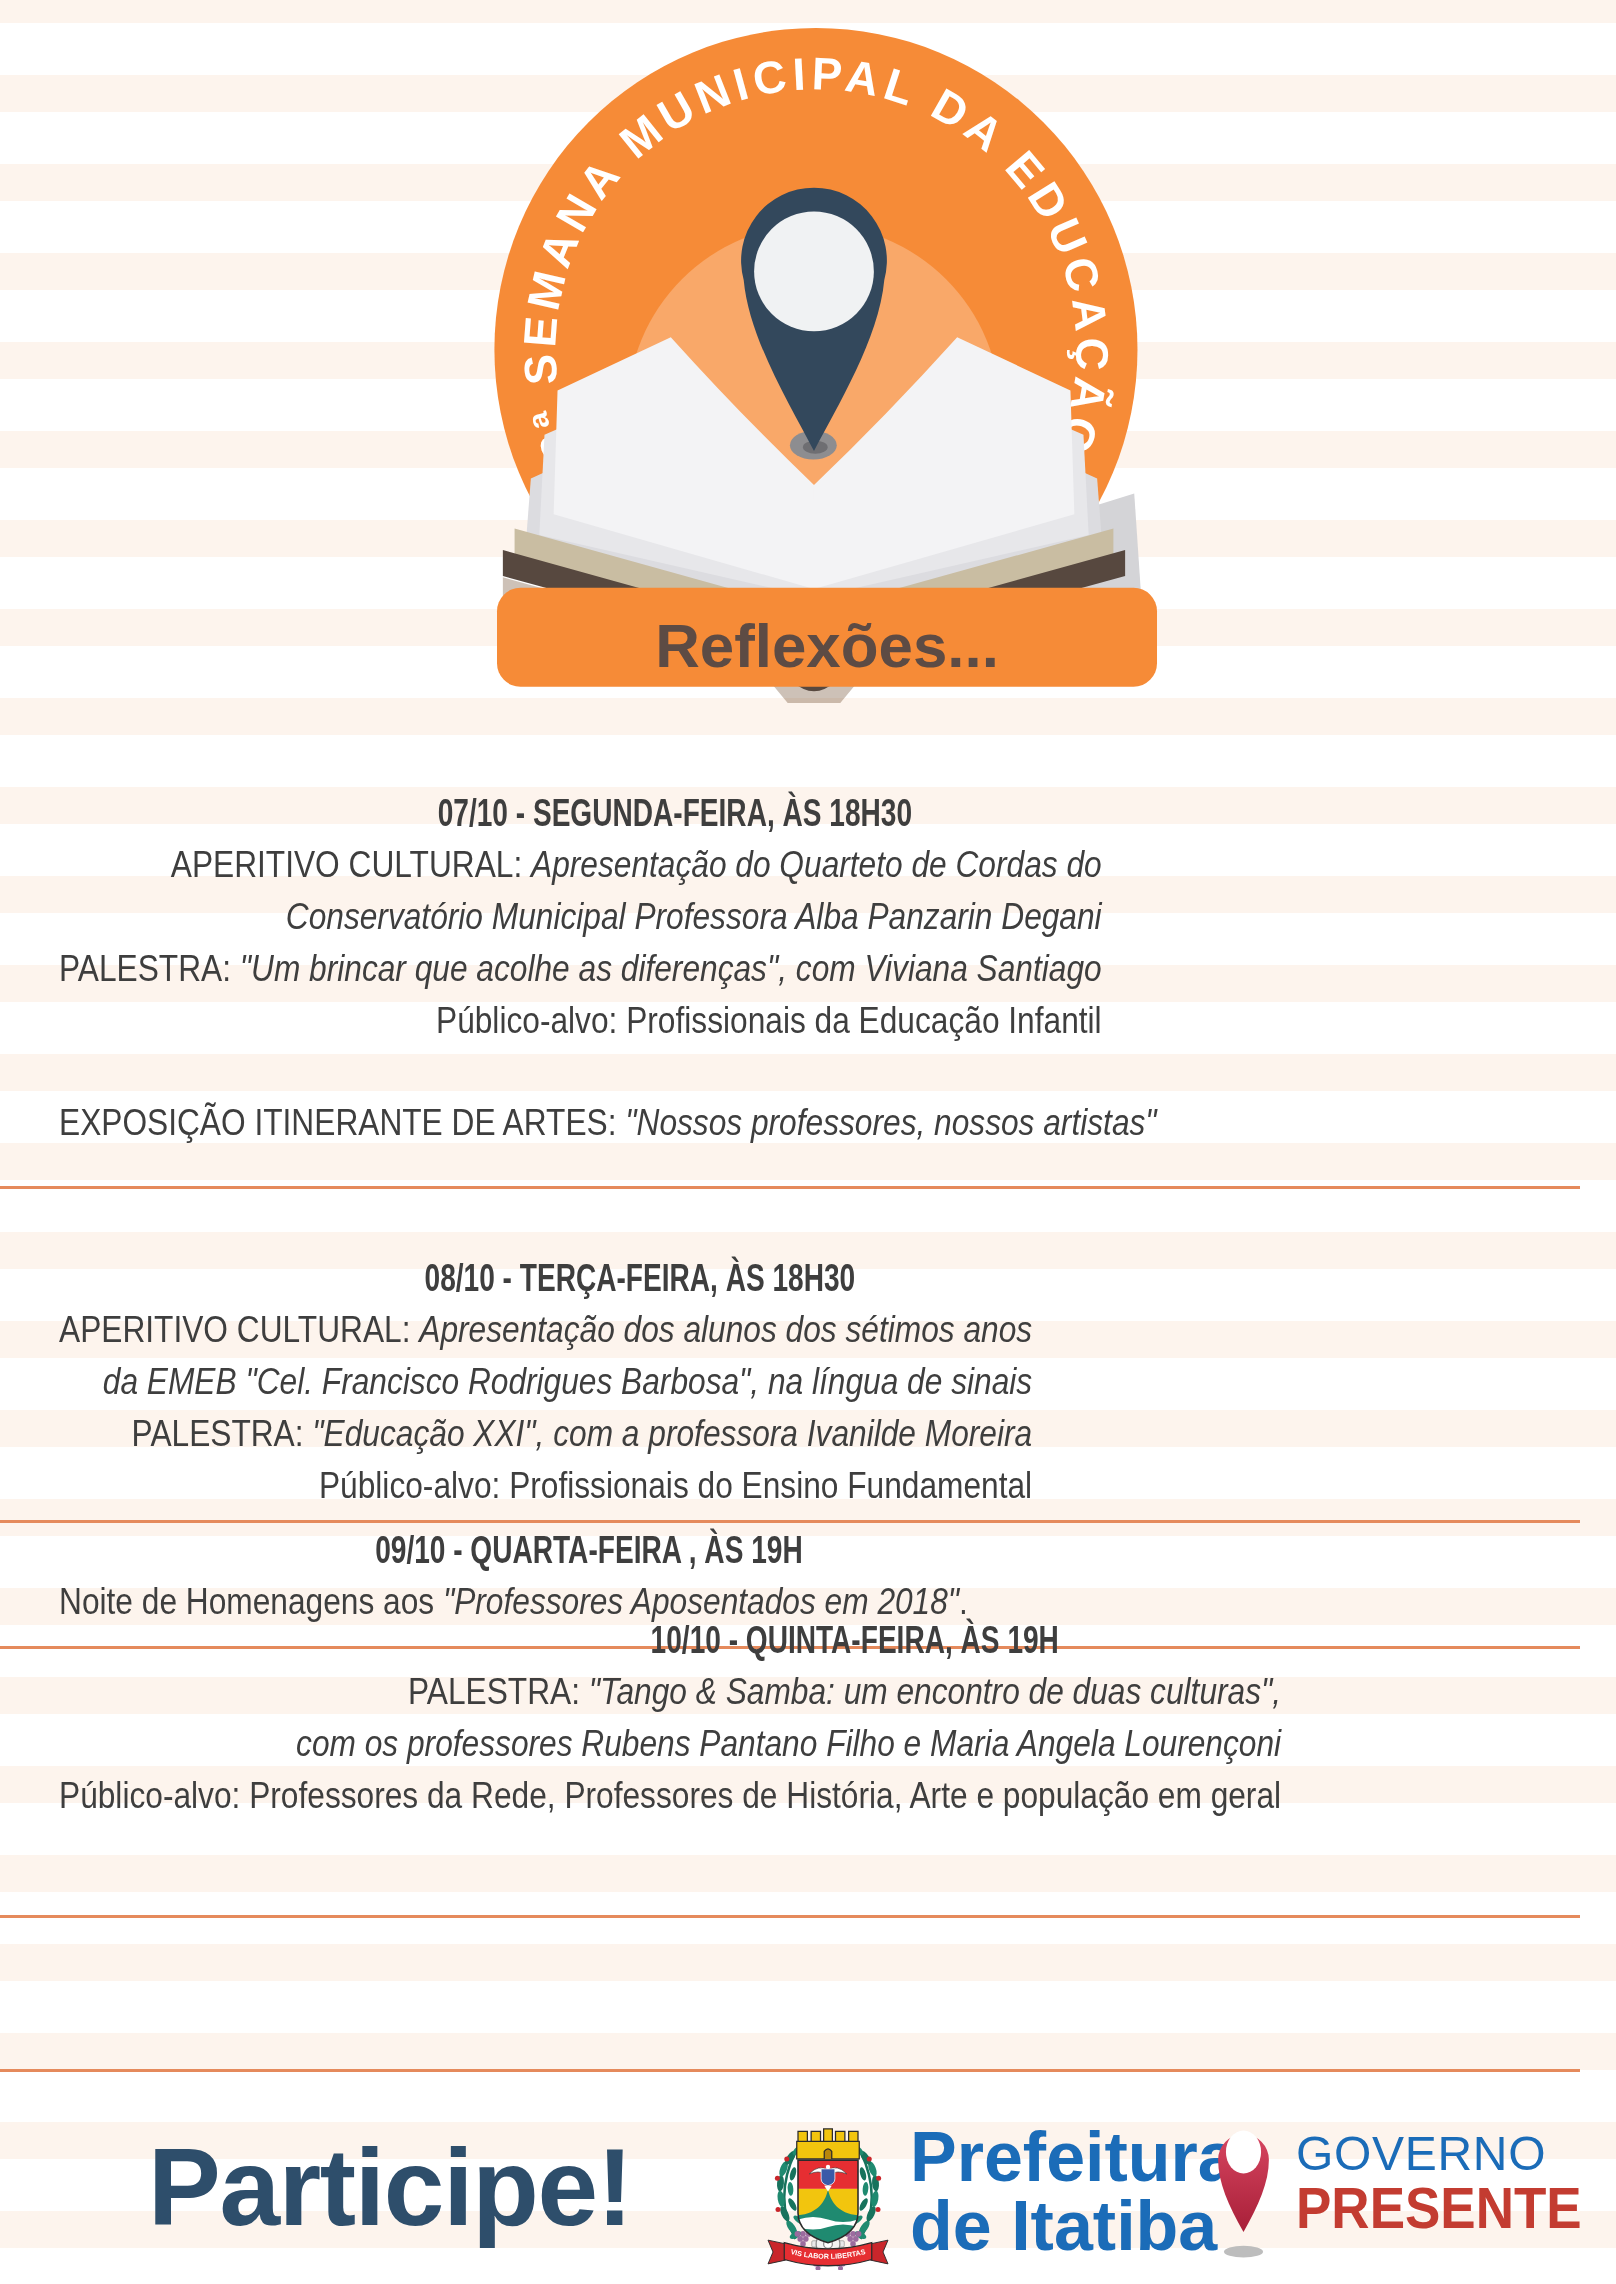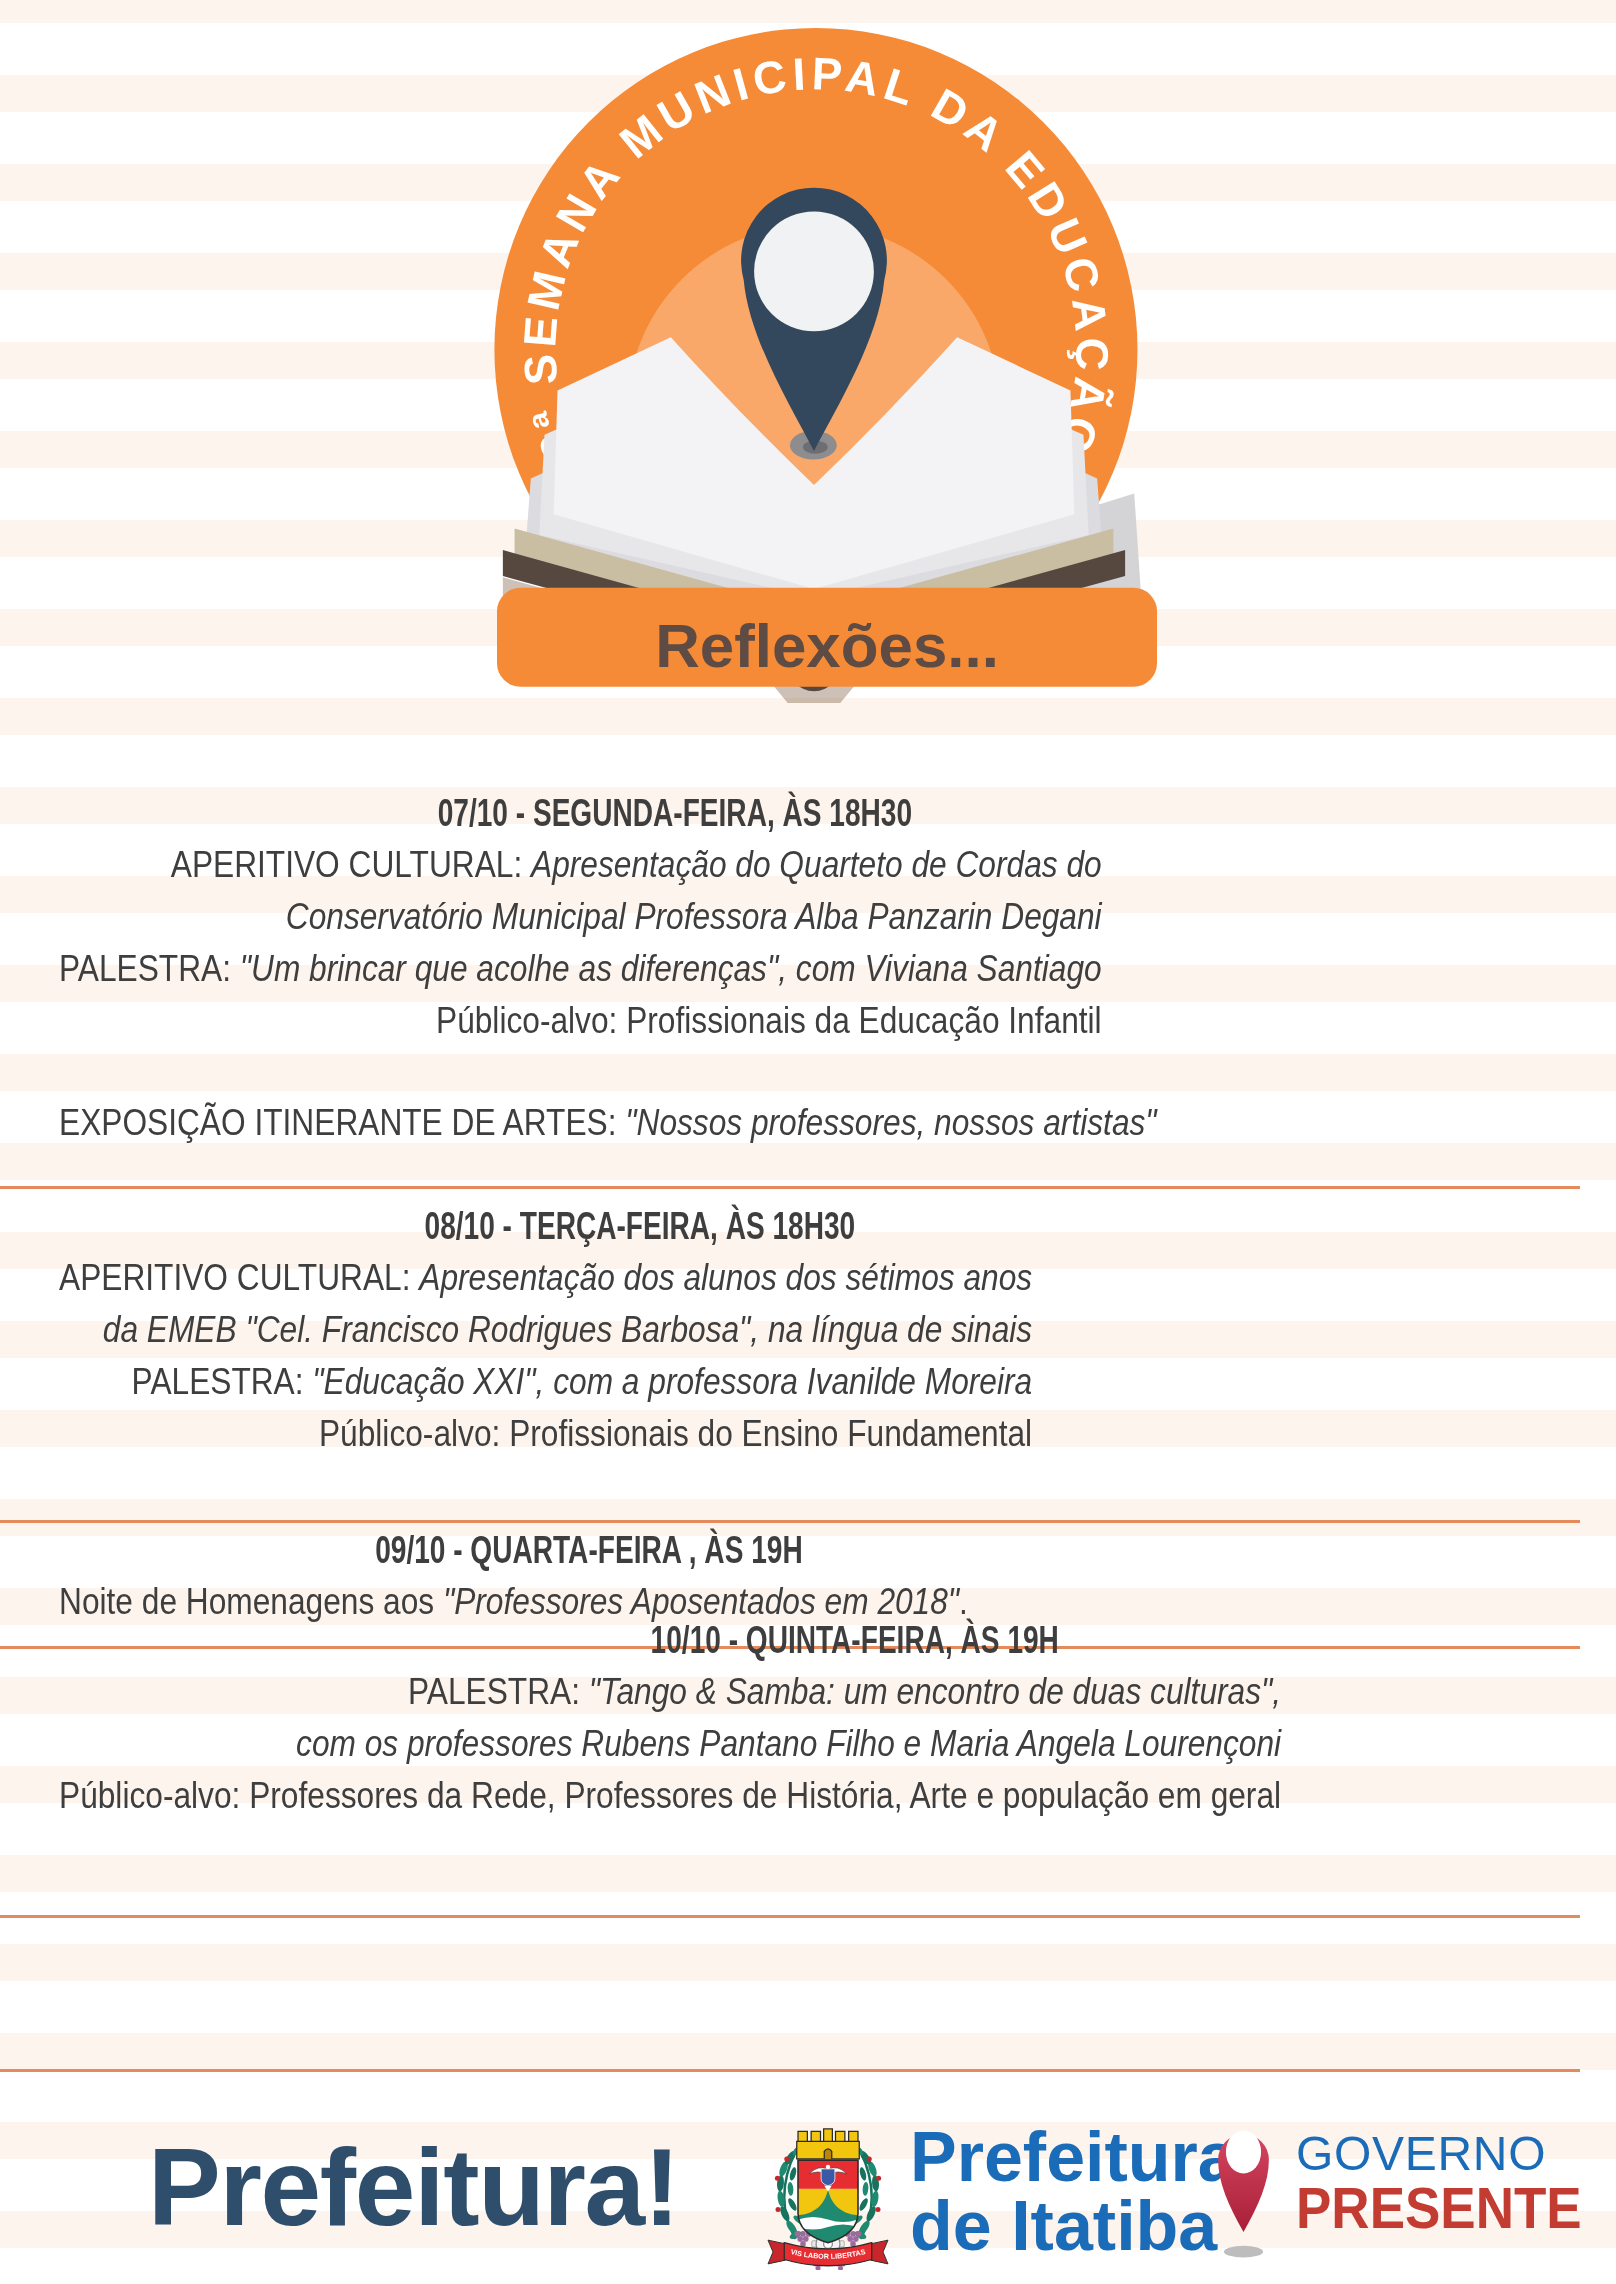--- a/index.html
+++ b/index.html
@@ -96,21 +96,21 @@
     <div class="line"><span>PALESTRA: </span><span class="it">"Um brincar que acolhe as diferenças", com Viviana Santiago</span><span></span></div>
     <div class="line"><span>Público-alvo: Profissionais da Educação Infantil</span><span class="it"></span><span></span></div>
   </div>
 
   <div class="section" style="top:1097px">
     <div class="line"><span>EXPOSIÇÃO ITINERANTE DE ARTES: </span><span class="it">"Nossos professores, nossos artistas"</span></div>
   </div>
 
   <div class="divider" style="top:1186px"></div>
 
-  <div class="section" style="top:1200px">
+  <div class="section" style="top:1252px">
     <div class="h">08/10 - TERÇA-FEIRA, ÀS 18H30</div>
     <div class="line"><span>APERITIVO CULTURAL: </span><span class="it">Apresentação dos alunos dos sétimos anos</span><span></span></div>
     <div class="line"><span></span><span class="it">da EMEB "Cel. Francisco Rodrigues Barbosa", na língua de sinais</span><span></span></div>
     <div class="line"><span>PALESTRA: </span><span class="it">"Educação XXI", com a professora Ivanilde Moreira</span><span></span></div>
     <div class="line"><span>Público-alvo: Profissionais do Ensino Fundamental</span><span class="it"></span><span></span></div>
   </div>
 
   <div class="divider" style="top:1520px"></div>
 
   <div class="section" style="top:1524px">
@@ -125,21 +125,21 @@
     <div class="line"><span>PALESTRA: </span><span class="it">"Tango &amp; Samba: um encontro de duas culturas",</span><span></span></div>
     <div class="line"><span></span><span class="it">com os professores Rubens Pantano Filho e Maria Angela Lourençoni</span><span></span></div>
     <div class="line"><span>Público-alvo: Professores da Rede, Professores de História, Arte e população em geral</span><span class="it"></span><span></span></div>
   </div>
 
   <div class="divider" style="top:1915px"></div>
 
 
   <div class="divider" style="top:2069px"></div>
 
-  <div class="participe">Prefeitura!</div>
+  <div class="participe">Participe!</div>
 
   <svg class="abs" style="left:763px;top:2119px" width="130" height="151" viewBox="0 0 208 238">
     <g id="laurelL">
       <path d="M52 190 Q16 126 52 50" fill="none" stroke="#17735D" stroke-width="4"></path>
       <ellipse cx="46" cy="172" rx="13" ry="5.5" fill="#1F8A70" transform="rotate(55 46 172)"></ellipse>
       <ellipse cx="35" cy="150" rx="13" ry="5.5" fill="#17735D" transform="rotate(65 35 150)"></ellipse>
       <ellipse cx="29" cy="126" rx="13" ry="5.5" fill="#1F8A70" transform="rotate(80 29 126)"></ellipse>
       <ellipse cx="28" cy="101" rx="13" ry="5.5" fill="#17735D" transform="rotate(95 28 101)"></ellipse>
       <ellipse cx="33" cy="78" rx="13" ry="5.5" fill="#1F8A70" transform="rotate(110 33 78)"></ellipse>
       <ellipse cx="44" cy="60" rx="13" ry="5.5" fill="#17735D" transform="rotate(125 44 60)"></ellipse>

